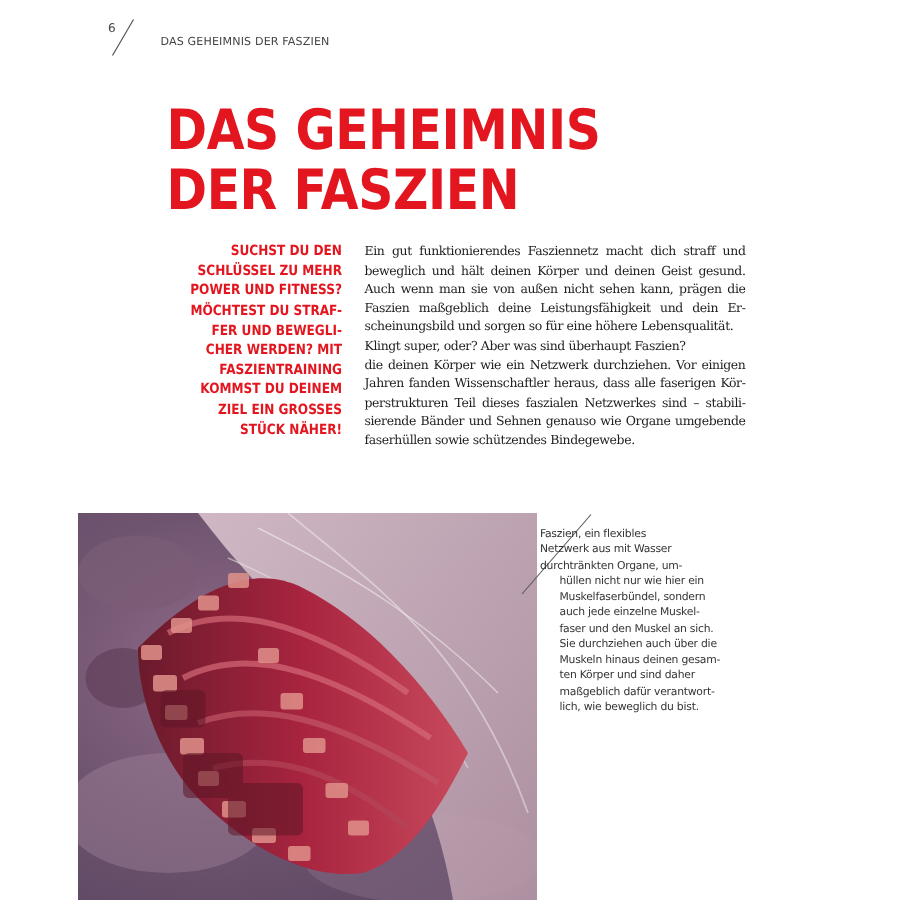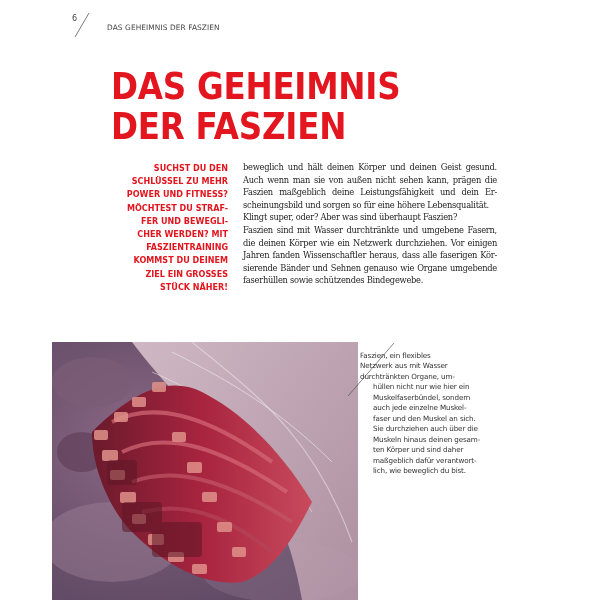--- a/index.html
+++ b/index.html
@@ -148,28 +148,29 @@
   <span>MÖCHTEST DU STRAF-</span>
   <span>FER UND BEWEGLI-</span>
   <span>CHER WERDEN? MIT</span>
   <span>FASZIENTRAINING</span>
   <span>KOMMST DU DEINEM</span>
   <span>ZIEL EIN GROSSES</span>
   <span>STÜCK NÄHER!</span>
 </div>
 
 <div class="body-text">
+  <span>Ein gut funktionierendes Fasziennetz macht dich straff und</span>
   <span>beweglich und hält deinen Körper und deinen Geist gesund.</span>
   <span>Auch wenn man sie von außen nicht sehen kann, prägen die</span>
   <span>Faszien maßgeblich deine Leistungsfähigkeit und dein Er-</span>
   <span class="last">scheinungsbild und sorgen so für eine höhere Lebensqualität.</span>
   <span class="last">Klingt super, oder? Aber was sind überhaupt Faszien?</span>
-  <span>Faszien sind mit Wasser durchtränkte und umgebene Fasern,</span>
   <span>die deinen Körper wie ein Netzwerk durchziehen. Vor einigen</span>
   <span>Jahren fanden Wissenschaftler heraus, dass alle faserigen Kör-</span>
+  <span>perstrukturen Teil dieses faszialen Netzwerkes sind – stabili-</span>
   <span>sierende Bänder und Sehnen genauso wie Organe umgebende</span>
   <span class="last">faserhüllen sowie schützendes Bindegewebe.</span>
 </div>
 
 <div class="photo">
   <svg width="306" height="258" viewBox="0 0 306 258">
     <defs>
       <radialGradient id="bg1" cx="30%" cy="40%" r="80%">
         <stop offset="0" stop-color="#8e6a86"></stop>
         <stop offset="0.5" stop-color="#6f5470"></stop>

